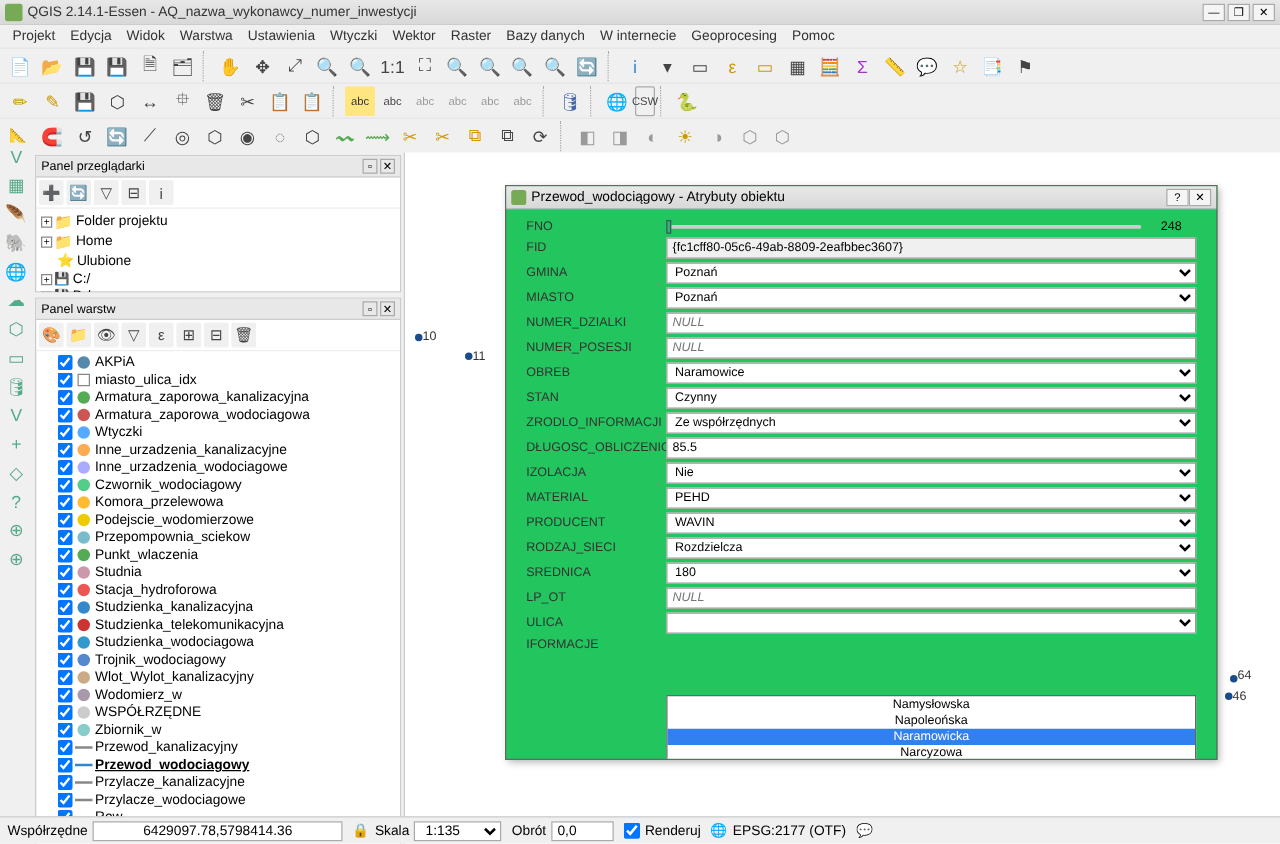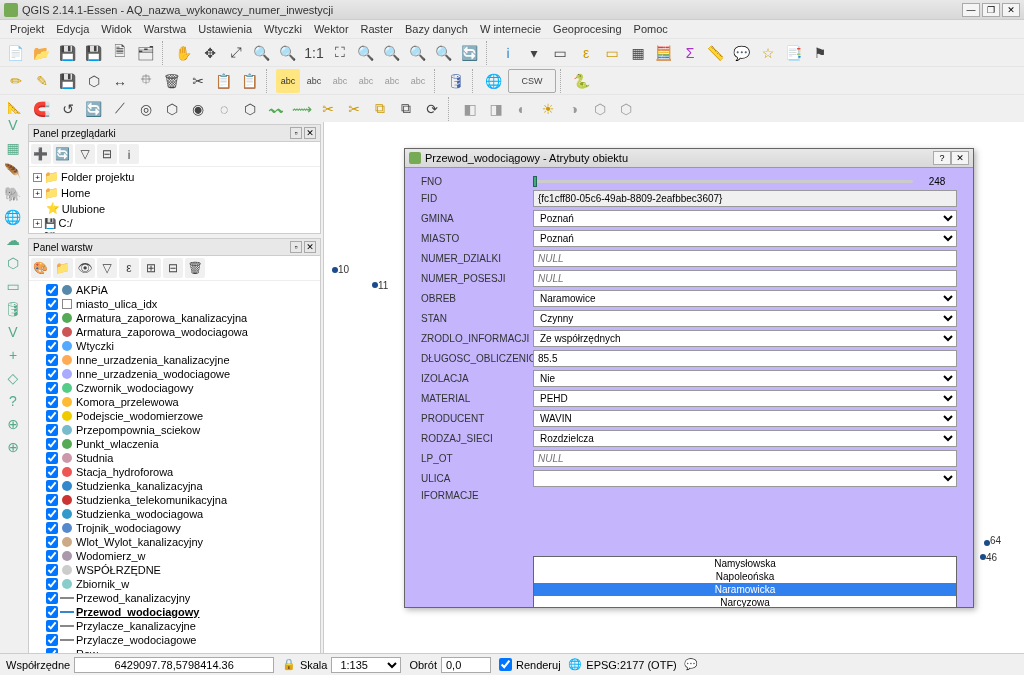--- a/index.html
+++ b/index.html
@@ -25,21 +25,21 @@
 .tree { overflow-y: auto; flex:1; padding: 2px;}
 .tree-item { display: flex; align-items: center; padding: 1px 2px; gap: 2px; cursor: pointer; white-space: nowrap;}
 .tree-toggle { width: 9px; height: 9px; border: 1px solid #888; background:#fff; font-size: 8px; text-align: center; line-height: 7px; }
 .folder-icon { color: #e2a33a; font-size: 12px;}
 .drive-icon { color: #c33; font-size:10px;}
 .layer-check { width: 12px; height: 12px; }
 .layer-color { width: 10px; height: 10px; border-radius: 5px; margin: 0 2px; flex-shrink:0;}
 .canvas { flex: 1; background: #fff; position: relative; }
 .vertex { width: 6px; height: 6px; background: #1a4b8a; border-radius: 3px; position: absolute; }
 .vertex-label { position: absolute; font-size: 10px; color: #333; }
-.dialog { position: absolute; left: 382px; top: 144px; width: 570px; height: 460px; background: #c4b5fd; border: 1px solid #666; box-shadow: 2px 2px 6px rgba(0,0,0,0.3); display:flex; flex-direction:column;}
+.dialog { position: absolute; left: 382px; top: 144px; width: 570px; height: 460px; background: #22c55e; border: 1px solid #666; box-shadow: 2px 2px 6px rgba(0,0,0,0.3); display:flex; flex-direction:column;}
 .dialog-title { background: linear-gradient(#e8e8e8,#d8d8d8); padding: 2px 4px; display: flex; align-items: center; border-bottom: 1px solid #999; }
 .dialog-title-icon { width: 12px; height: 12px; background: #7a5; margin-right: 4px; border-radius:2px;}
 .dialog-title-text { flex: 1; font-size: 11px; }
 .dialog-body { flex:1; padding: 8px 16px; overflow:hidden; position:relative;}
 .form-row { display: flex; align-items: center; margin-bottom: 3px; }
 .form-label { width: 112px; font-size: 10px; color: #333; }
 .form-input { flex: 1; height: 17px; border: 1px solid #999; padding: 0 4px; font-size: 10px; background:#fff;}
 .form-input.disabled { background:#f0f0f0; }
 .form-slider { flex:1; display:flex; align-items:center; gap:4px;}
 .slider-track { flex:1; height:3px; background:#ccc; position:relative; border-radius:2px;}
@@ -135,21 +135,21 @@
   <span class="tool-btn" style="background:#ffe680;color:#333;font-size:9px">abc</span>
   <span class="tool-btn" style="font-size:9px">abc</span>
   <span class="tool-btn" style="font-size:9px;color:#999">abc</span>
   <span class="tool-btn" style="font-size:9px;color:#999">abc</span>
   <span class="tool-btn" style="font-size:9px;color:#999">abc</span>
   <span class="tool-btn" style="font-size:9px;color:#999">abc</span>
   <span class="tool-sep"></span>
   <span class="tool-btn" style="color:#46a">🛢</span>
   <span class="tool-sep"></span>
   <span class="tool-btn" style="color:#46a">🌐</span>
-  <span class="tool-btn" style="width:48px;font-size:9px;border:1px solid #aaa">CSW</span>
+  <span class="tool-btn" style="width:16px;font-size:9px;border:1px solid #aaa">CSW</span>
   <span class="tool-sep"></span>
   <span class="tool-btn">🐍</span>
 </div>
 
 <div class="toolbar">
   <span class="tool-btn" style="color:#c33">📐</span>
   <span class="tool-btn" style="color:#c33">🧲</span>
   <span class="tool-btn">↺</span>
   <span class="tool-btn">🔄</span>
   <span class="tool-btn">⟋</span>
@@ -494,20 +494,24 @@
         </div>
         <div class="form-row">
           <span class="form-label">PRODUCENT</span>
           <select class="form-select"><option>WAVIN</option></select>
         </div>
         <div class="form-row">
           <span class="form-label">RODZAJ_SIECI</span>
           <select class="form-select"><option>Rozdzielcza</option></select>
         </div>
         <div class="form-row">
+          <span class="form-label">SREDNICA</span>
+          <select class="form-select"><option>180</option></select>
+        </div>
+        <div class="form-row">
           <span class="form-label">LP_OT</span>
           <input class="form-input null-placeholder" placeholder="NULL" style="">
         </div>
         <div class="form-row">
           <span class="form-label">ULICA</span>
           <select class="form-select"><option></option></select>
         </div>
         <div class="form-row">
           <span class="form-label">IFORMACJE</span>
         </div>

